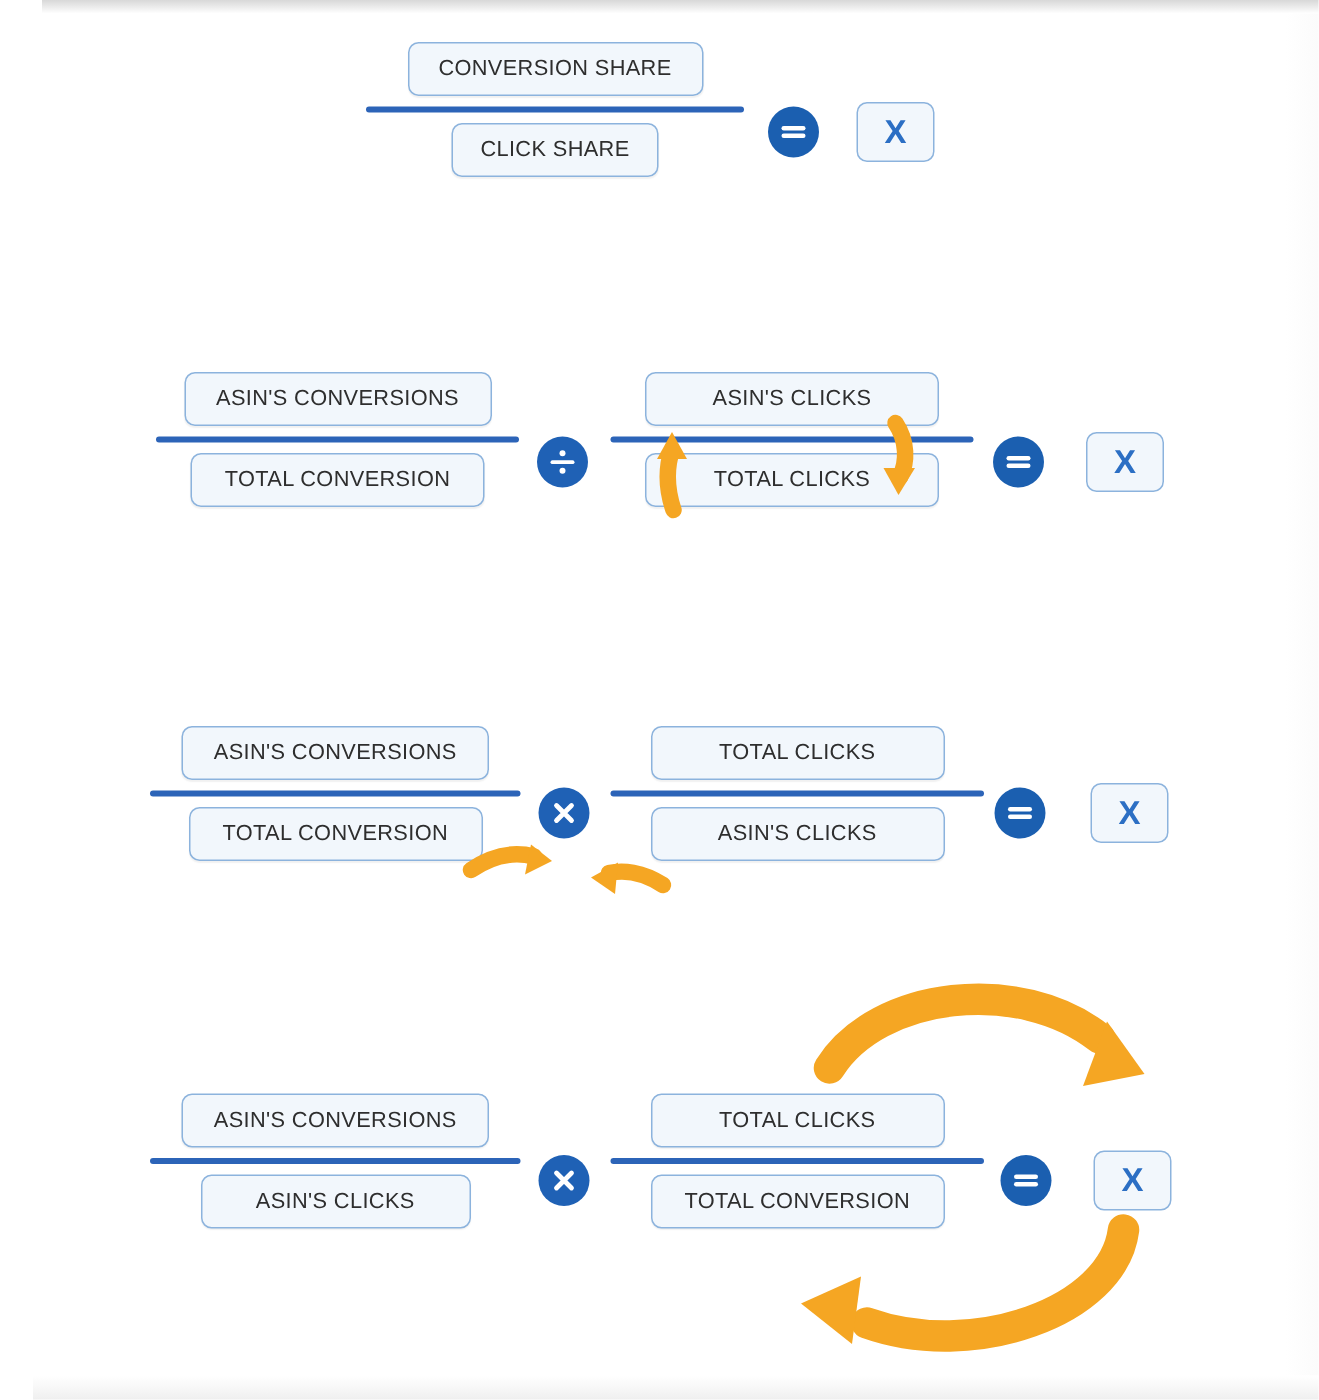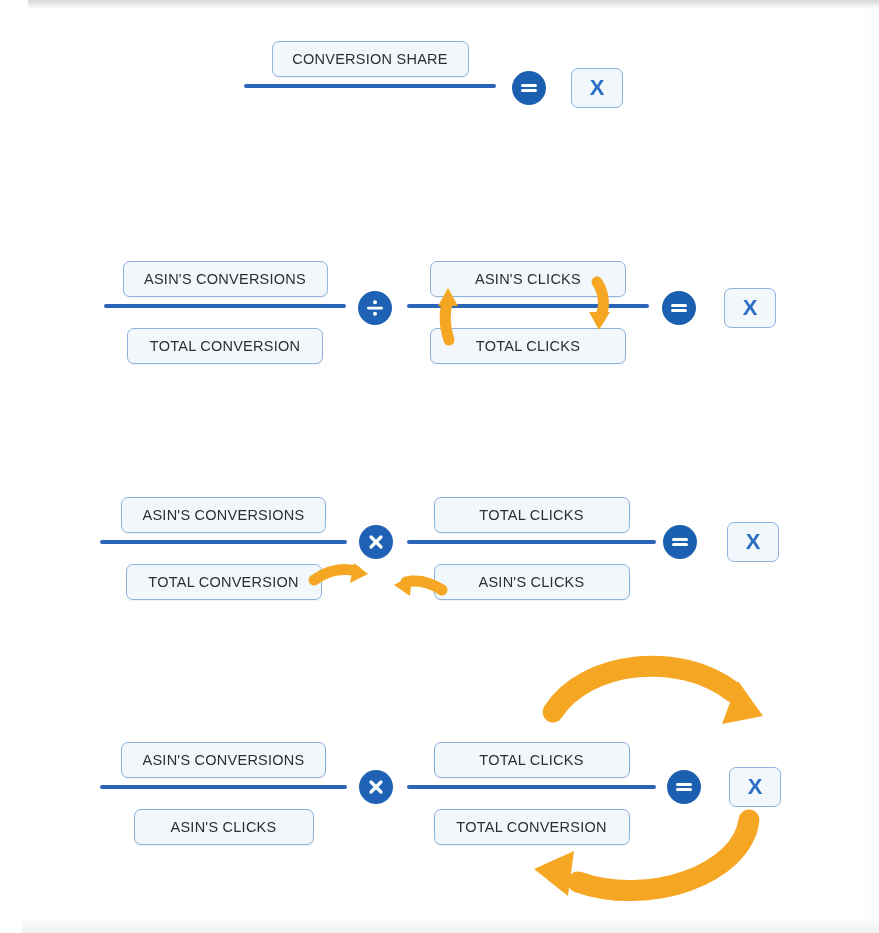--- a/index.html
+++ b/index.html
@@ -79,21 +79,20 @@
     border-radius: 7px;
     color: #2e2e2e;
     font-size: 14.5px;
     letter-spacing: 0.25px;
     display: flex;
     align-items: center;
     justify-content: center;
     height: 36px;
     box-shadow: 0 1px 1px rgba(0,0,0,0.06);
     white-space: nowrap;
-    margin-top: 13px;
   }
 
   
   .op {
     position: absolute;
     width: 34px;
     height: 34px;
     border-radius: 50%;
     background: #1f61b5;
     color: #ffffff;
@@ -141,20 +140,21 @@
 
   <div class="frame-top"></div>
   <div class="frame-right"></div>
   <div class="frame-bottom"></div>
 
   <div class="row">
 
     <div class="fraction" style="left:244px; top:28px; width:252px;">
       <div class="chip" style="width:197px;">CONVERSION SHARE</div>
       <div class="frac-bar" style="width:252px;"></div>
+      <div class="chip" style="width:138px;">CLICK SHARE</div>
     </div>
 
     <div class="op eq" style="left:512px; top:71px;">
       <svg width="18" height="12" viewBox="0 0 18 12" aria-hidden="true">
         <rect x="1" y="2" width="16" height="3" rx="1.5" fill="#ffffff"></rect>
         <rect x="1" y="7" width="16" height="3" rx="1.5" fill="#ffffff"></rect>
       </svg>
     </div>
 
     <div class="xbox" style="left:571px; top:68px;">X</div>

